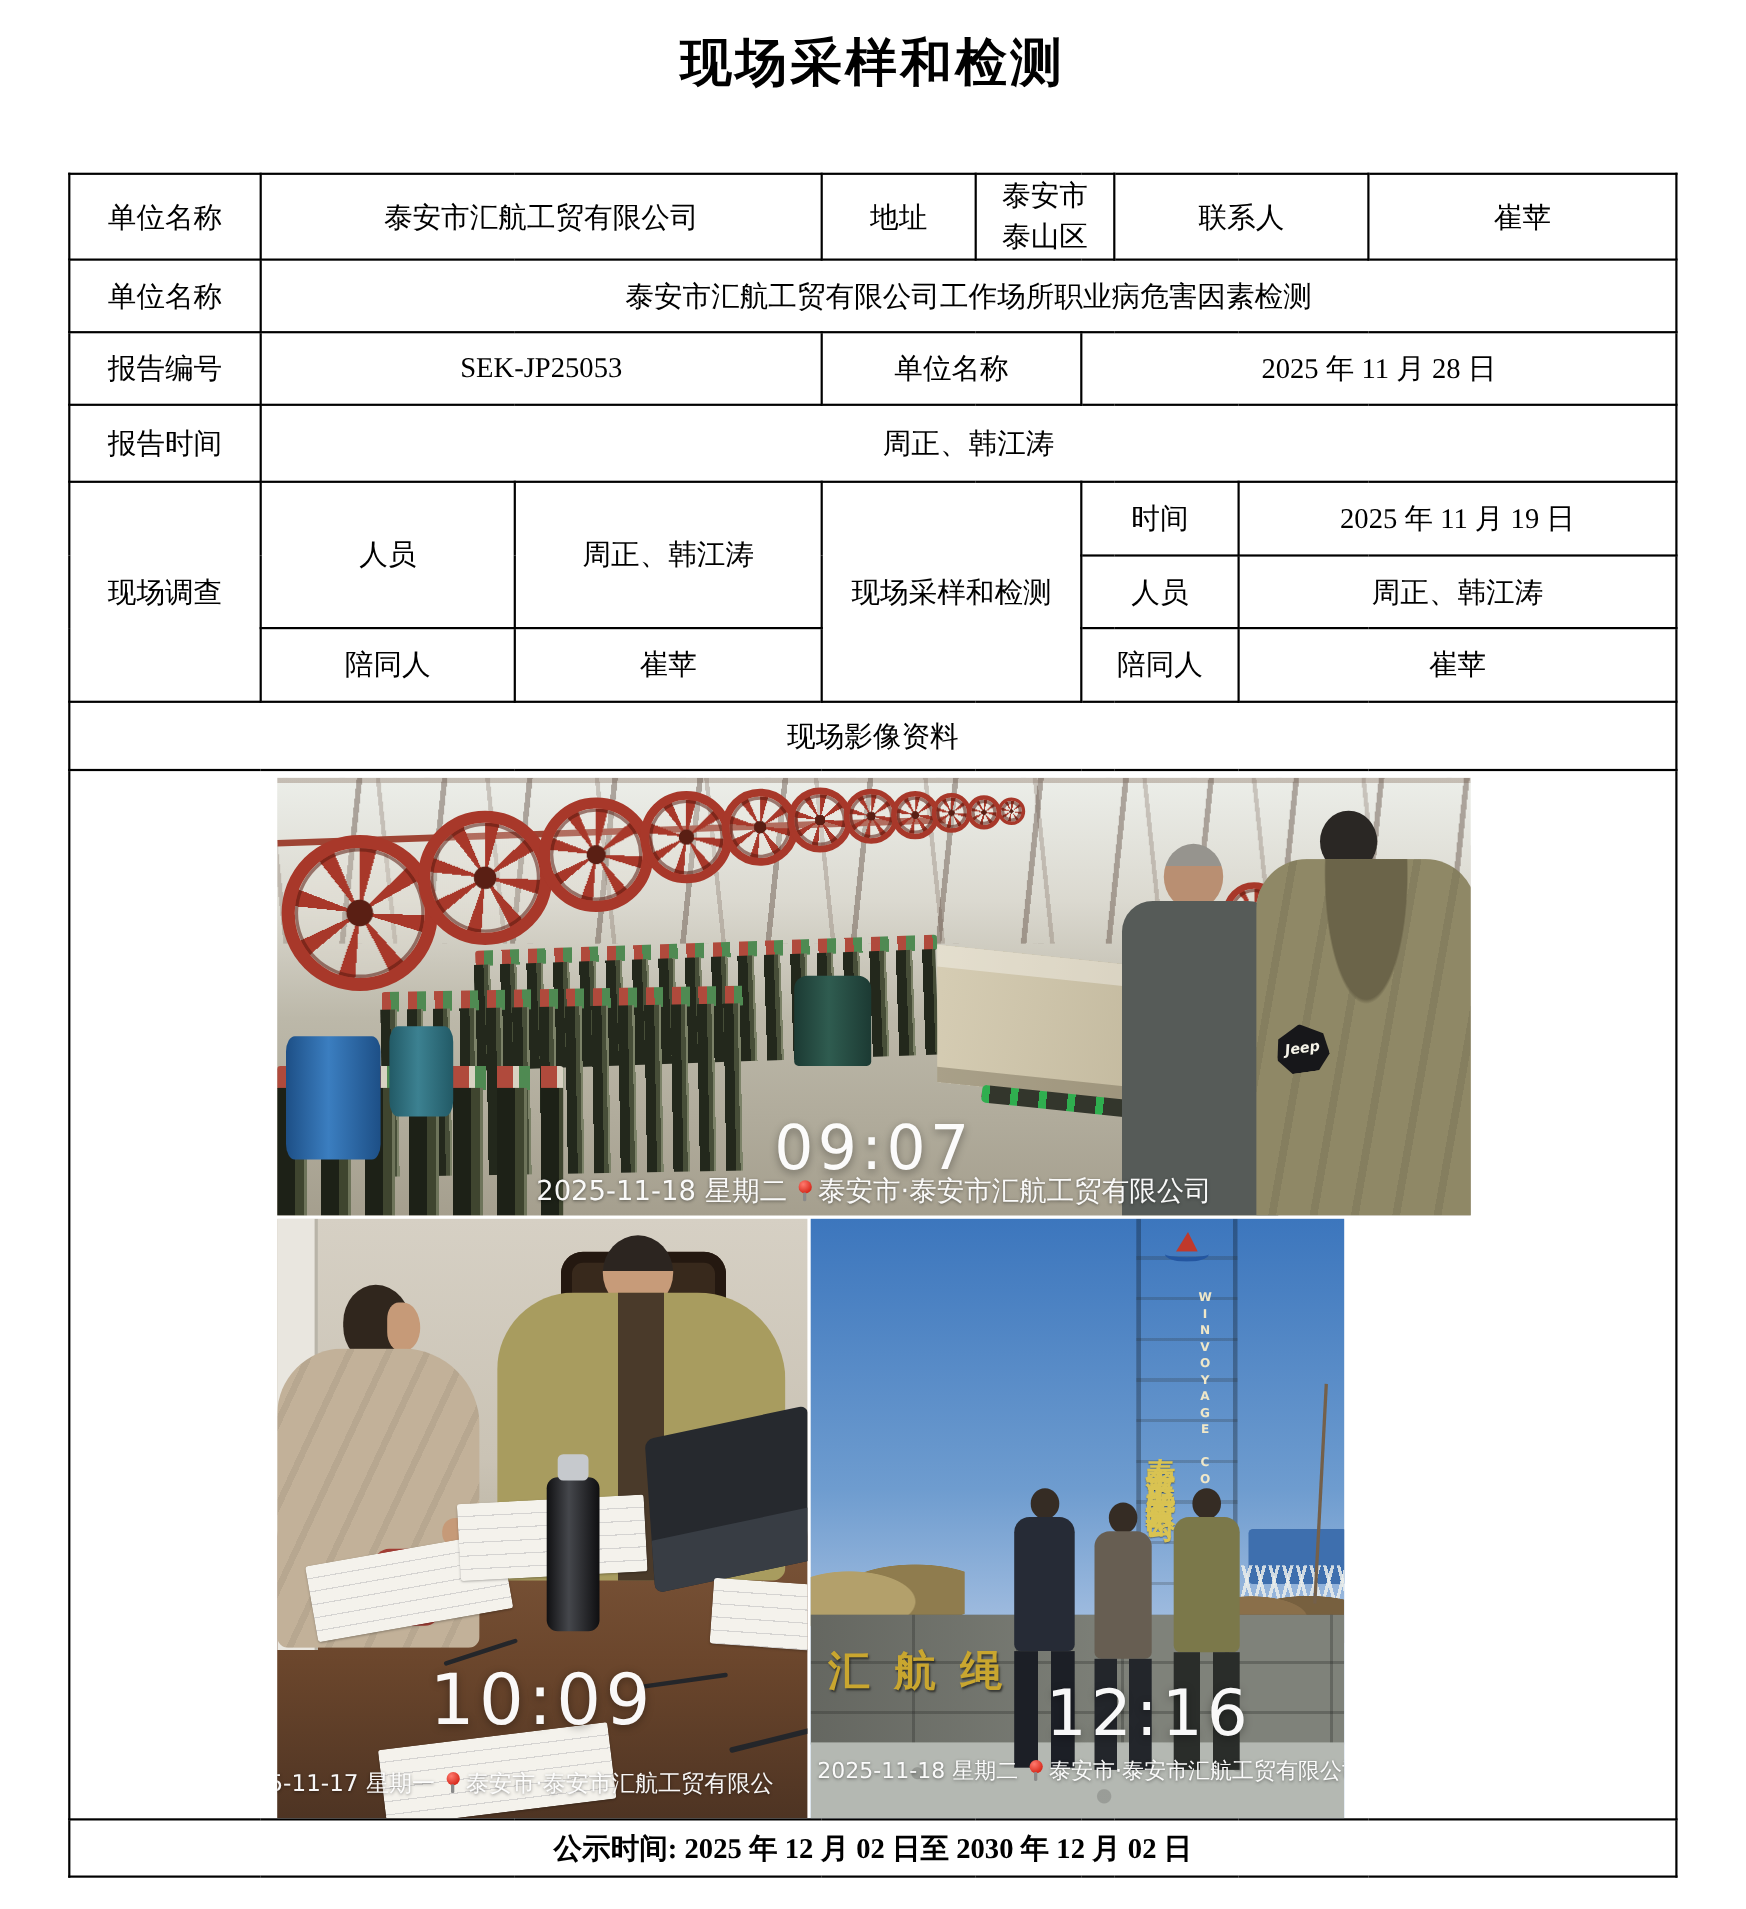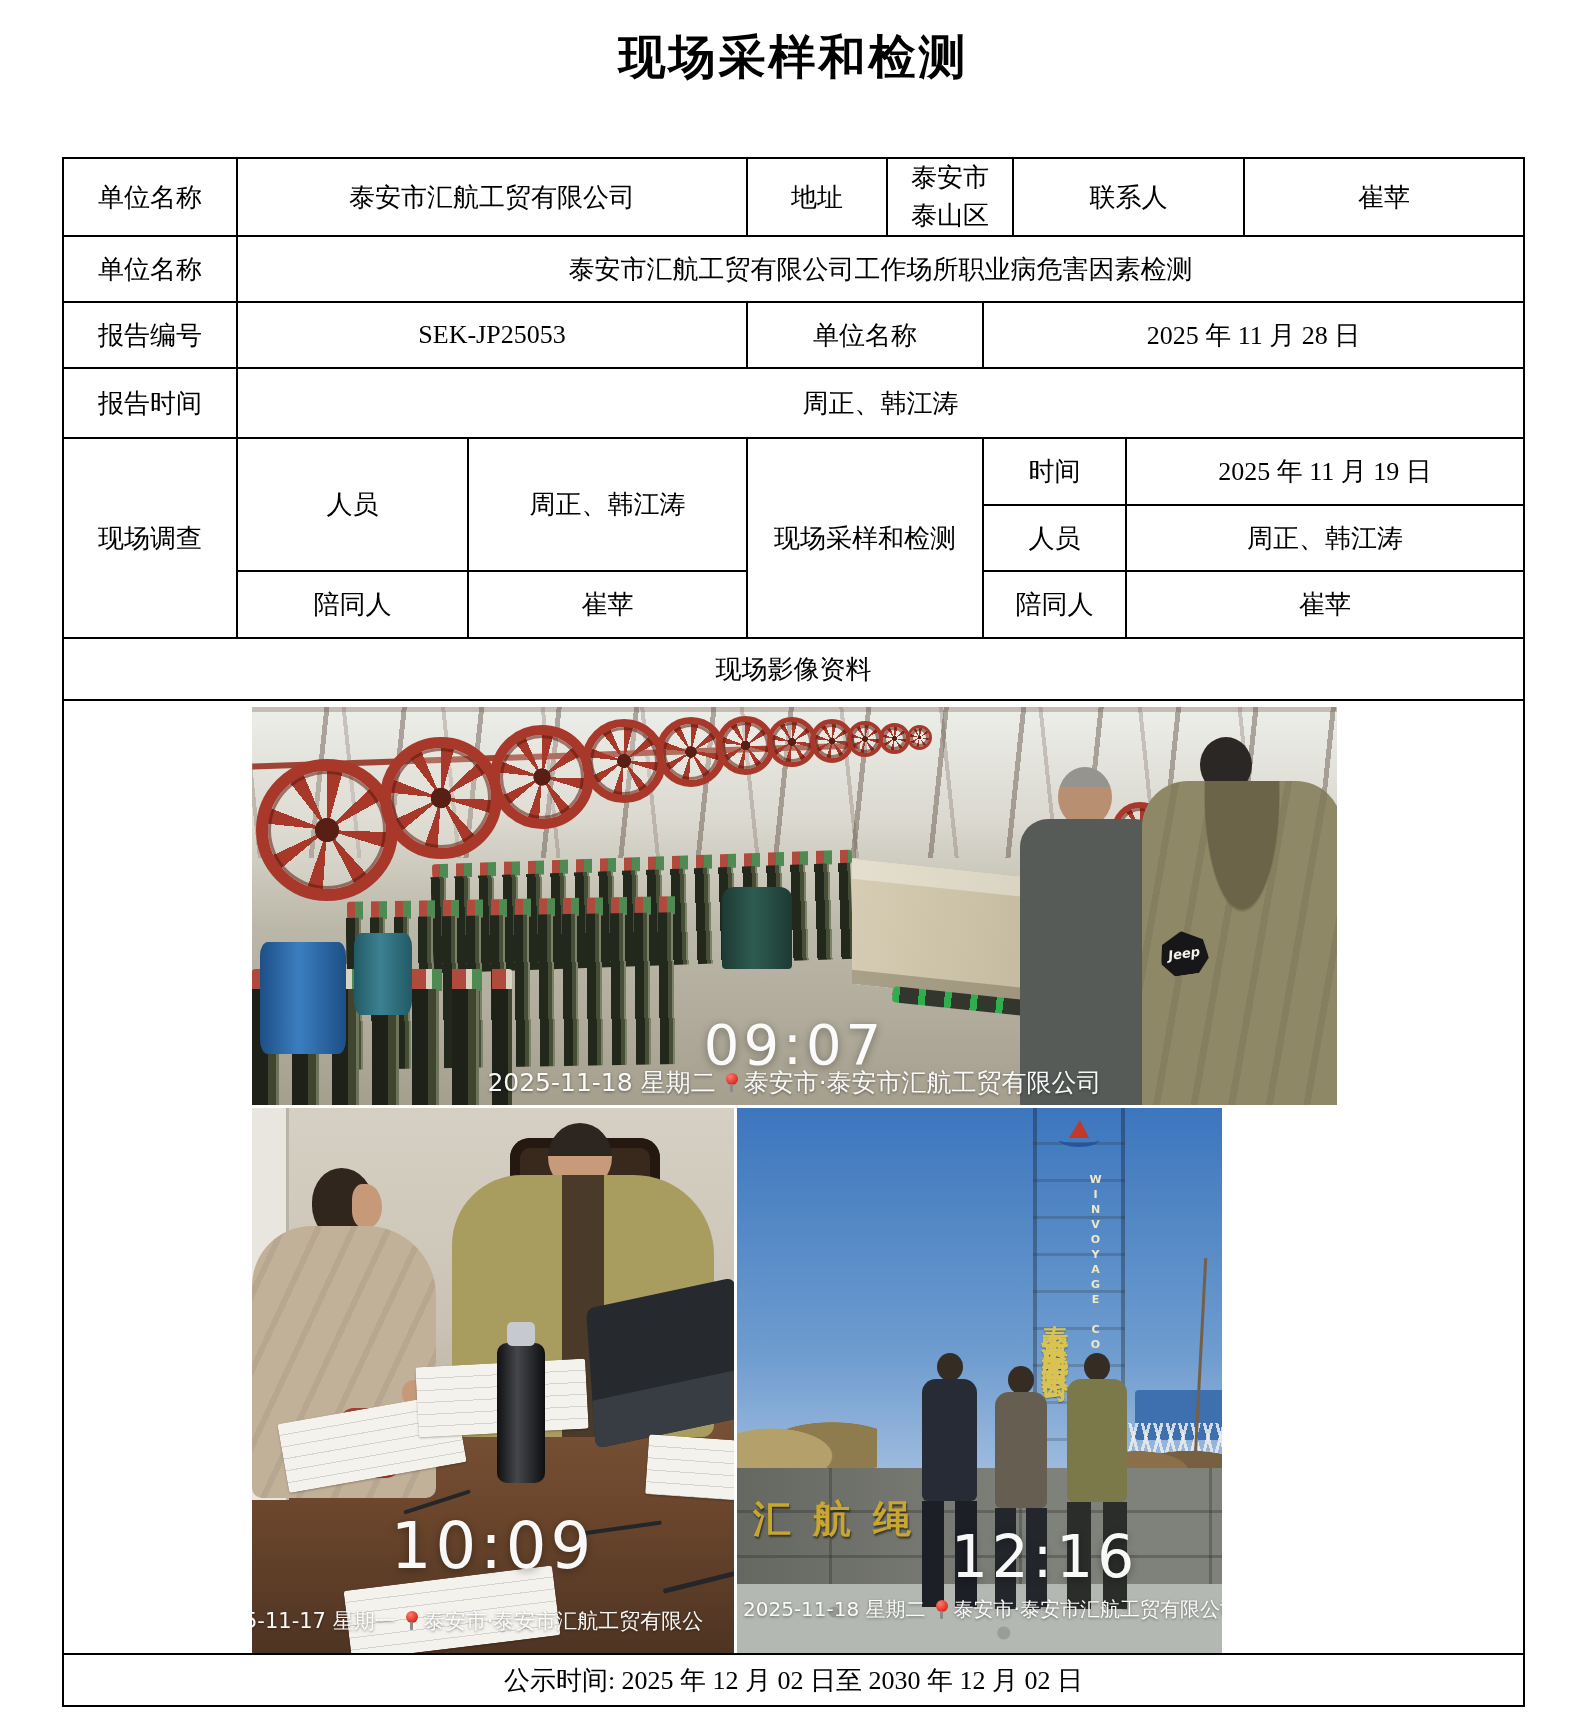--- a/index.html
+++ b/index.html
@@ -1,21 +1,21 @@
 <!DOCTYPE html>
 <html><head>
 <meta charset="utf-8">
 <style>
   html,body{margin:0;padding:0;background:#fff;}
   body{width:1587px;height:1735px;overflow:hidden;font-family:"Liberation Serif","DejaVu Serif",serif;color:#000;}
   .page-title{margin:26px 0 0 0;text-align:center;font-family:"Liberation Sans","DejaVu Sans",sans-serif;
     font-weight:700;font-size:47px;letter-spacing:3px;}
   table.report{border-collapse:collapse;table-layout:fixed;width:1461px;margin:68px 0 0 62px;}
   table.report td{border:2px solid #000;text-align:center;vertical-align:middle;font-size:26px;padding:0;overflow:hidden;}
-  td.left{text-align:left;padding:6px 14px;font-size:27px;}
+  td.left{text-align:left;padding:6px 14px;font-size:27px;font-weight:bold;}
   td.wrapcell{padding:0 34px;line-height:1.5;}
   td.photocell{vertical-align:top;}
   .addr-line{display:block;line-height:1.45;}
 
   
   .photo-area{padding:6px 0 0 188px;}
   .photo{position:relative;overflow:hidden;background:#9a968c;}
   .photo-row{display:flex;gap:3px;margin-top:3px;}
   .p1{width:1085px;height:398px;background:linear-gradient(180deg,#eceee9 0%,#dbd9d0 28%,#bcb8a9 55%,#a59f8e 100%);}
   .p2{width:482px;height:545px;background:linear-gradient(180deg,#d6d0c4 0%,#cac3b5 40%,#bfb8a8 52%,#7a5438 53%,#6b462c 74%,#523category 100%);}

